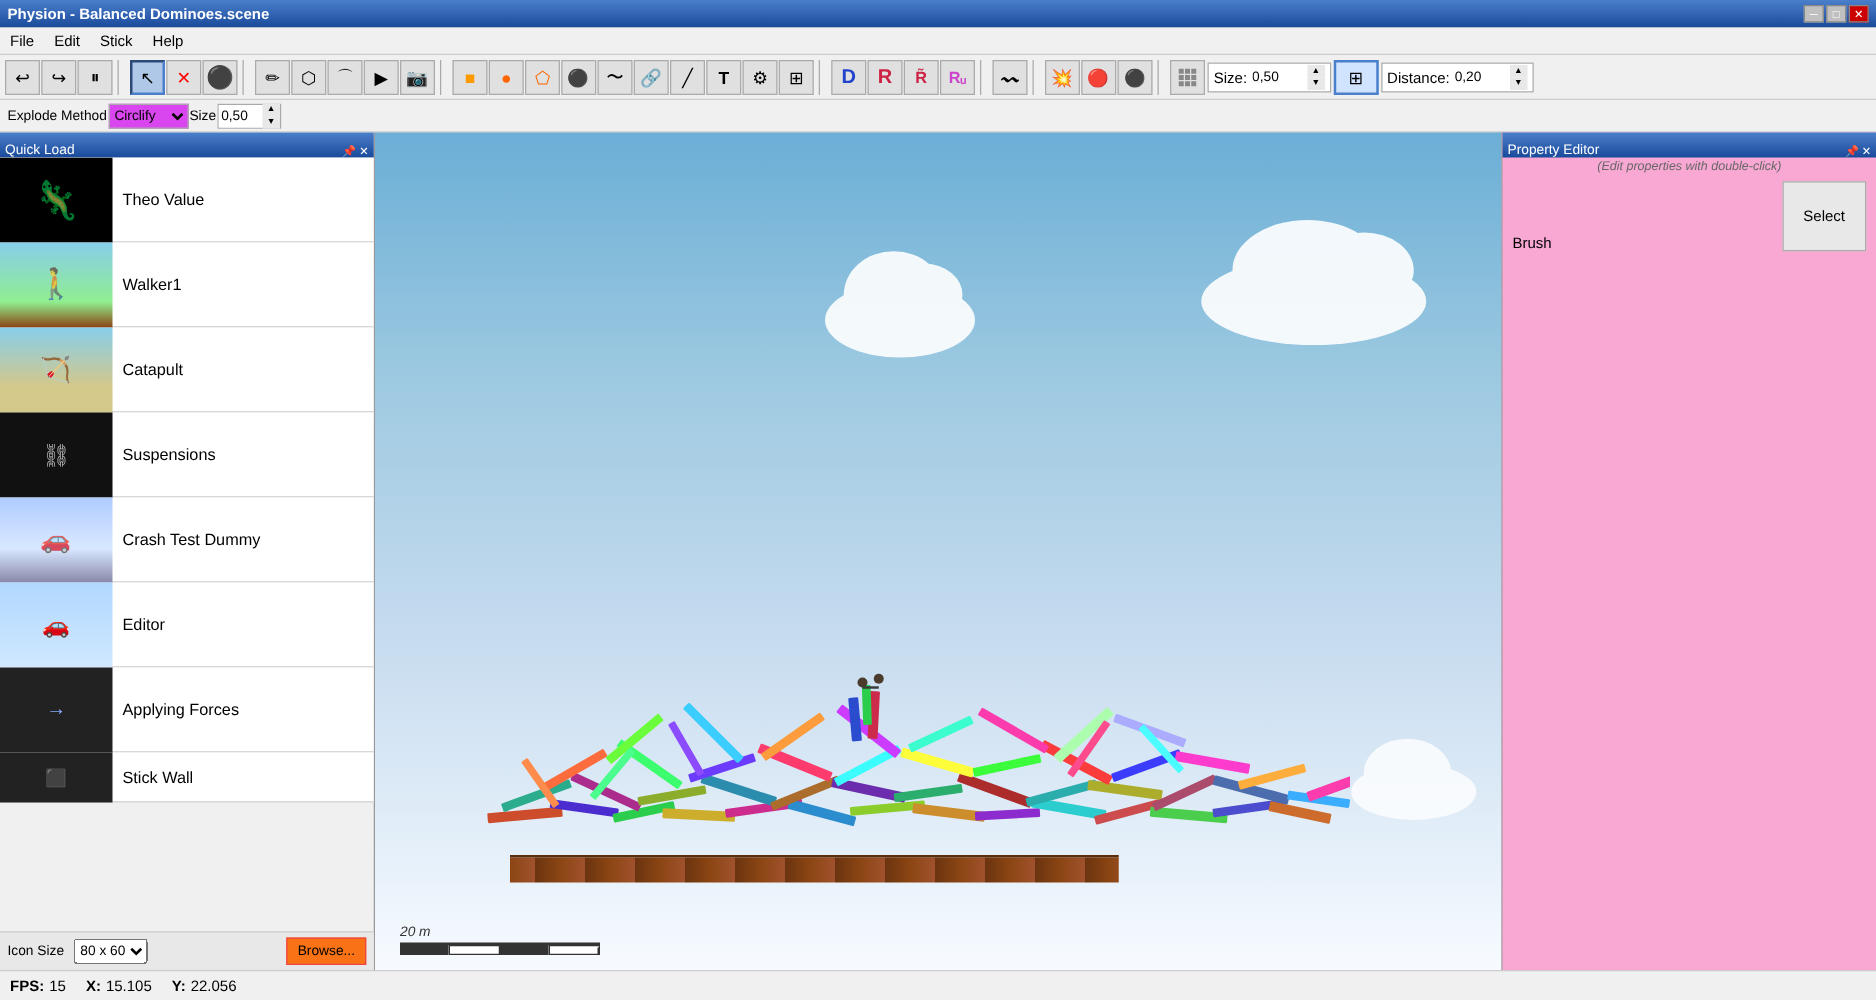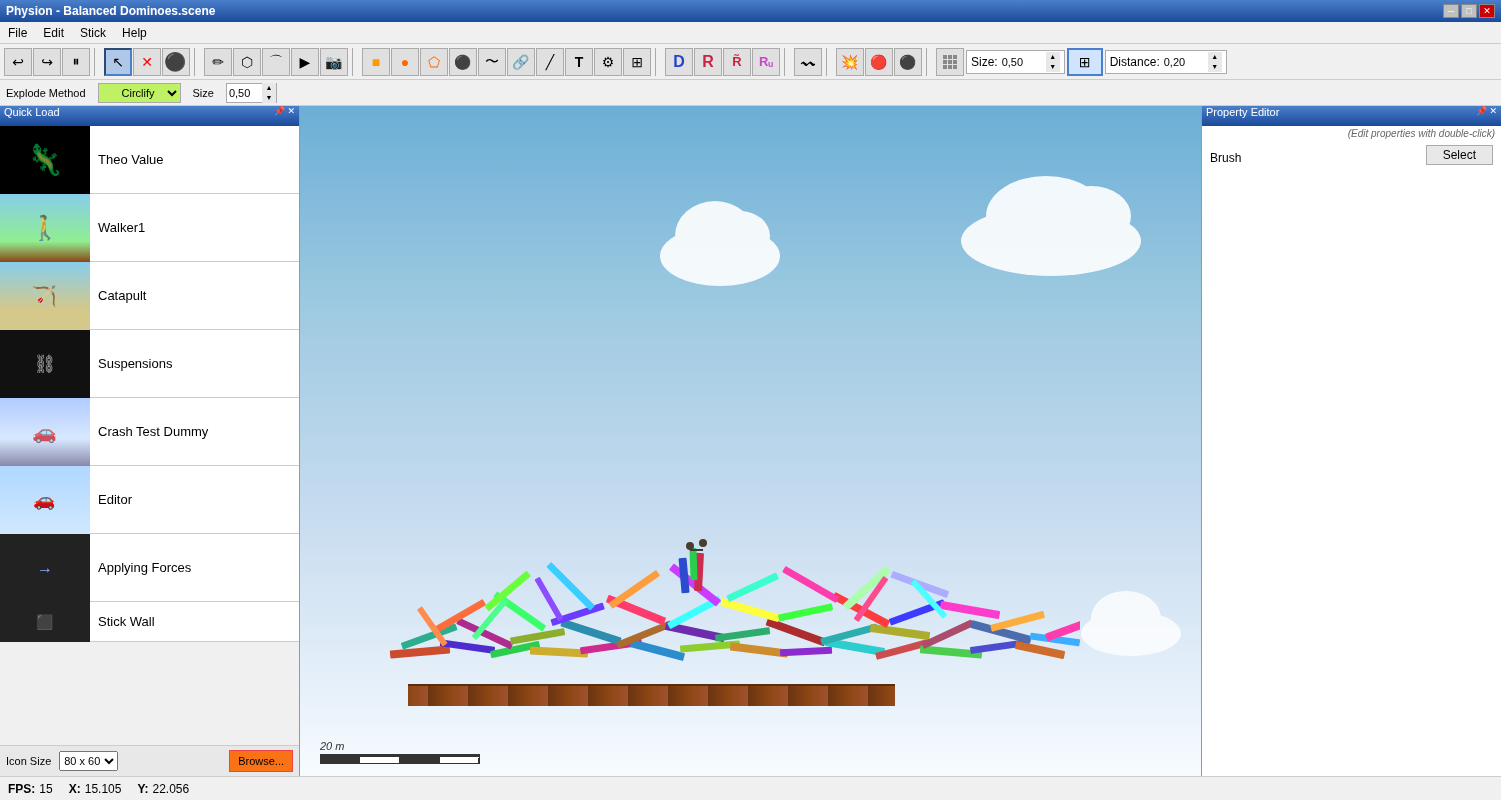--- a/index.html
+++ b/index.html
@@ -71,28 +71,27 @@
     .size-input { width: 40px; border: none; outline: none; font-size: 11px; }
     
     
     .secondary-toolbar {
       background: #f0f0f0;
       height: 26px;
       display: flex;
       align-items: center;
       padding: 2px 6px;
       border-bottom: 1px solid #ccc;
-      gap: 12px;
+      gap: 1px;
     }
     .explode-label { font-size: 11px; }
     .explode-select {
       height: 20px; font-size: 11px;
       border: 1px solid #aaa;
-      background: #bef264;
-      padding-left: 19px;
+      background: #d946ef;
     }
     .size-spin {
       display: flex; align-items: center;
       border: 1px solid #aaa; background: white;
       height: 20px;
     }
     .size-spin input { width: 35px; border: none; font-size: 11px; padding: 0 2px; height: 100%; }
     .size-spin-btns { display: flex; flex-direction: column; }
     .size-spin-btn { height: 10px; width: 14px; font-size: 7px; background: #e8e8e8; border: none; cursor: pointer; line-height: 1; display: flex; align-items: center; justify-content: center; }
 
@@ -108,21 +107,21 @@
       border-right: 1px solid #999;
       background: #f0f0f0;
       display: flex;
       flex-direction: column;
     }
     .panel-header {
       background: linear-gradient(to bottom, #4a7fcb, #1a4a9b);
       color: white;
       height: 20px;
       display: flex;
-      align-items: flex-start;
+      align-items: flex-end;
       justify-content: space-between;
       padding: 0 4px;
       font-size: 11px;
     }
     .panel-header-btns { display: flex; gap: 2px; }
     .panel-header-btn { font-size: 9px; color: white; cursor: pointer; }
     
     .quick-load-list {
       flex: 1;
       overflow-y: auto;
@@ -194,43 +193,43 @@
       display: flex;
       flex-direction: column;
       align-items: flex-start;
     }
     .scale-label { font-size: 11px; color: #333; margin-bottom: 2px; font-style: italic; }
 
     
     .property-editor {
       width: 300px;
       border-left: 1px solid #999;
-      background: #ffffff;
+      background: #f9a8d4;
       display: flex;
       flex-direction: column;
     }
     .prop-hint {
       font-size: 10px;
       color: #666;
       font-style: italic;
-      text-align: right;
+      text-align: center;
       padding: 2px 6px;
     }
     .prop-brush-row {
       display: flex;
       align-items: flex-end;
       padding: 4px 8px;
       gap: 8px;
     }
     .prop-brush-label { font-size: 12px; }
     .prop-select-btn {
       margin-left: auto;
       background: #e8e8e8;
       border: 1px solid #aaa;
-      padding: 2px 16px;
+      padding: 20px 16px;
       font-size: 12px;
       cursor: pointer;
     }
     .prop-table {
       width: 100%;
       border-collapse: collapse;
       background: white;
     }
     .prop-table th {
       background: #e0e0e0;

